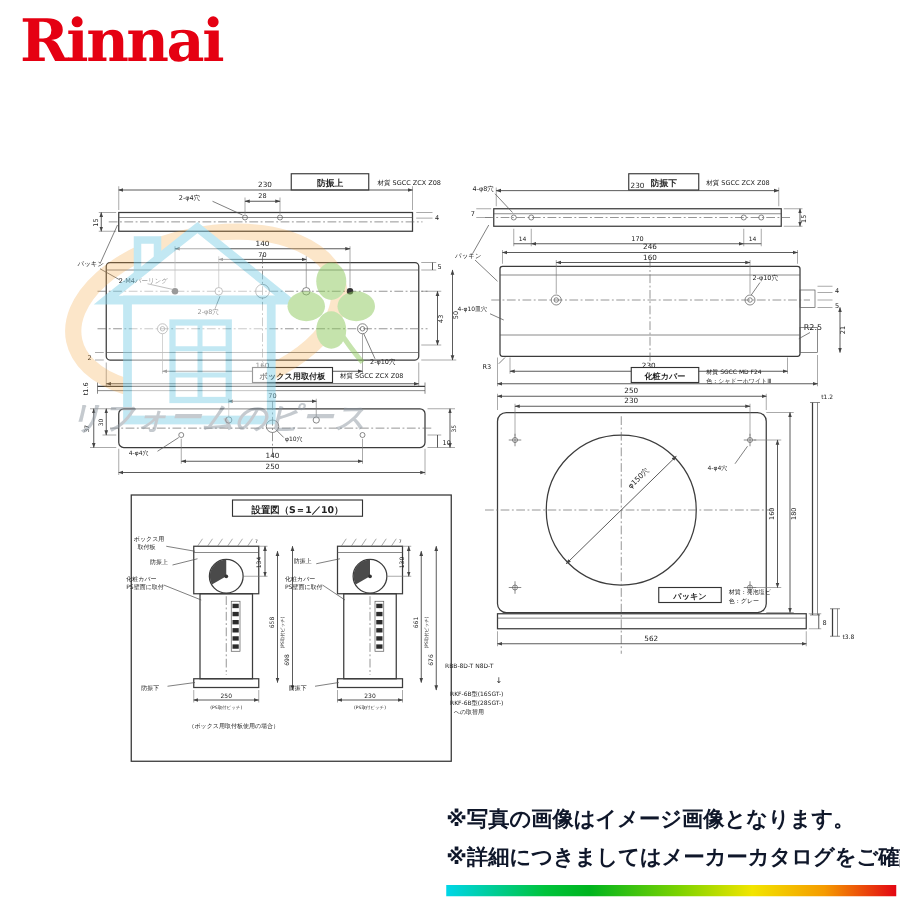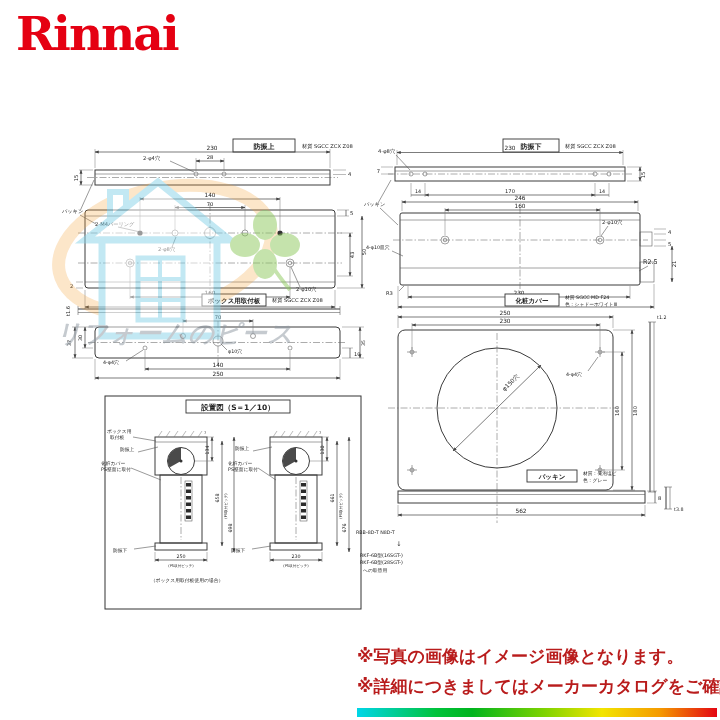--- a/index.html
+++ b/index.html
@@ -18,21 +18,21 @@
   .lbox{fill:#fff;stroke:#333;stroke-width:.9;}
   .fh{fill:#333;stroke:none;}
   .slotbar{fill:#2b2b2b;}
   .sector{fill:#4a4a4a;stroke:none;}
   .tx{fill:#222;}
   .t35{font-size:3.6px;} .t45{font-size:4.8px;} .t5{font-size:5.2px;}
   .t55{font-size:5.8px;} .t6{font-size:6.4px;}
   .t65b{font-size:6.5px;font-weight:bold;} .t7b{font-size:7.5px;font-weight:bold;}
   .tb{font-size:7px;font-weight:bold;}
   #foot{position:absolute;left:357px;top:648px;width:363px;z-index:4;}
-  .fline{font-weight:bold;font-size:17px;color:#b91c1c;line-height:1.0;margin-bottom:13px;white-space:nowrap;}
+  .fline{font-weight:bold;font-size:17px;color:#0f172a;line-height:1.0;margin-bottom:13px;white-space:nowrap;}
   #rainbow{width:360px;height:9px;margin-top:2px;
     background:linear-gradient(90deg,#00d6e8 0%,#00c33c 22%,#00b41e 32%,#7ed300 52%,#f2e500 68%,#f59b00 84%,#e30613 100%);}
   .wmtext{font-size:25px;font-weight:bold;font-style:italic;fill:#8d97a0;letter-spacing:1px;}
 </style>
 </head>
 <body>
 
 <div id="page">
 
   <div id="logo">Rinnai</div>

